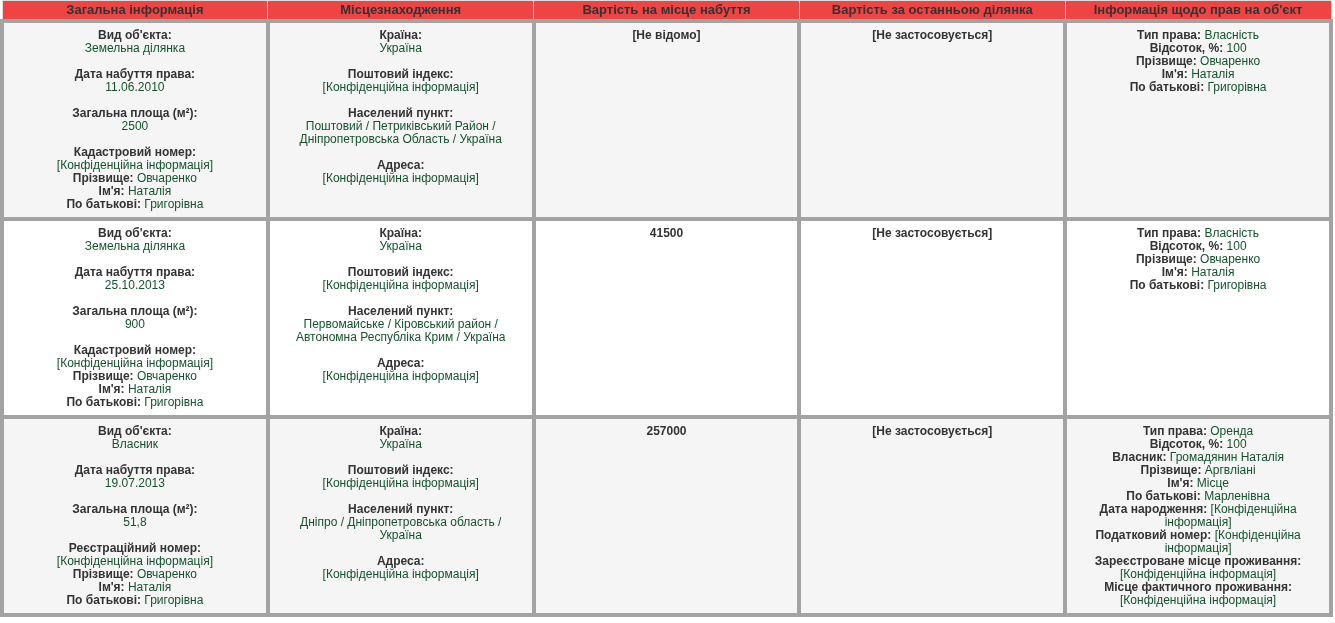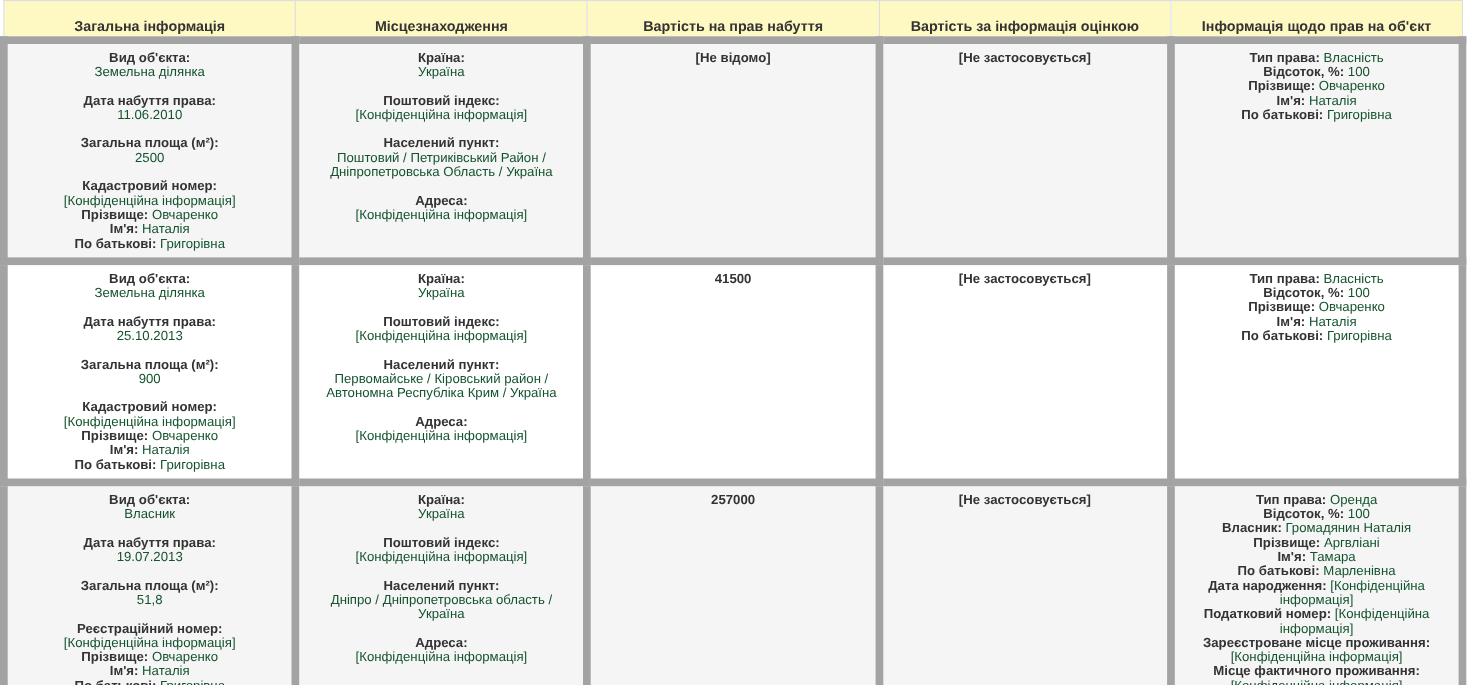--- a/index.html
+++ b/index.html
@@ -19,30 +19,30 @@
     font-size: 12px;
     color: #555555;
   }
   table.decl-table col { width: 20%; }
   table.decl-table th {
     font-size: 13px;
     font-weight: bold;
     color: #333333;
     text-align: center;
     vertical-align: middle;
-    background: #fef9c3;
+    background: #ef4444;
     border: 1px solid #dddddd;
     border-bottom: 2px solid #bbbbbb;
-    padding: 15px 4px 2px 4px;
+    padding: 1px 4px 2px 4px;
     line-height: 15px;
     white-space: nowrap;
     overflow: hidden;
   }
   table.decl-table td {
-    border: 7px solid #a3a3a3;
+    border: 4px solid #a3a3a3;
     vertical-align: top;
     text-align: center;
     padding: 6px 8px;
     line-height: 13px;
     background: #ffffff;
   }
   table.decl-table tbody tr:nth-child(odd) td { background: #f5f5f5; }
   .para + .para { margin-top: 13px; }
   .line { text-align: center; }
   .lbl { font-weight: bold; color: #333333; }
@@ -56,22 +56,22 @@
     <col>
       <col>
       <col>
       <col>
       <col>
   </colgroup>
   <thead>
     <tr>
         <th>Загальна інформація</th>
         <th>Місцезнаходження</th>
-        <th>Вартість на прав набуття</th>
-        <th>Вартість за інформація оцінкою</th>
+        <th>Вартість на місце набуття</th>
+        <th>Вартість за останньою ділянка</th>
         <th>Інформація щодо прав на об'єкт</th>
       </tr>
   </thead>
   <tbody>
       <tr>
         <td>
           <div class="para">
             <div class="line"><span class="lbl">Вид об'єкта:</span></div>
             <div class="line"><span class="val">Земельна ділянка</span></div>
           </div>
@@ -238,21 +238,21 @@
           <div class="para">
             <div class="line"><span class="lbl">[Не застосовується]</span></div>
           </div>
         </td>
         <td>
           <div class="para">
             <div class="line"><span class="lbl">Тип права:</span> <span class="val">Оренда</span></div>
             <div class="line"><span class="lbl">Відсоток, %:</span> <span class="val">100</span></div>
             <div class="line"><span class="lbl">Власник:</span> <span class="val">Громадянин Наталія</span></div>
             <div class="line"><span class="lbl">Прізвище:</span> <span class="val">Аргвліані</span></div>
-            <div class="line"><span class="lbl">Ім'я:</span> <span class="val">Тамара</span></div>
+            <div class="line"><span class="lbl">Ім'я:</span> <span class="val">Місце</span></div>
             <div class="line"><span class="lbl">По батькові:</span> <span class="val">Марленівна</span></div>
             <div class="line"><span class="lbl">Дата народження:</span> <span class="val">[Конфіденційна інформація]</span></div>
             <div class="line"><span class="lbl">Податковий номер:</span> <span class="val">[Конфіденційна інформація]</span></div>
             <div class="line"><span class="lbl">Зареєстроване місце проживання:</span> <span class="val">[Конфіденційна інформація]</span></div>
             <div class="line"><span class="lbl">Місце фактичного проживання:</span> <span class="val">[Конфіденційна інформація]</span></div>
           </div>
         </td>
       </tr>
     </tbody>
 </table>

